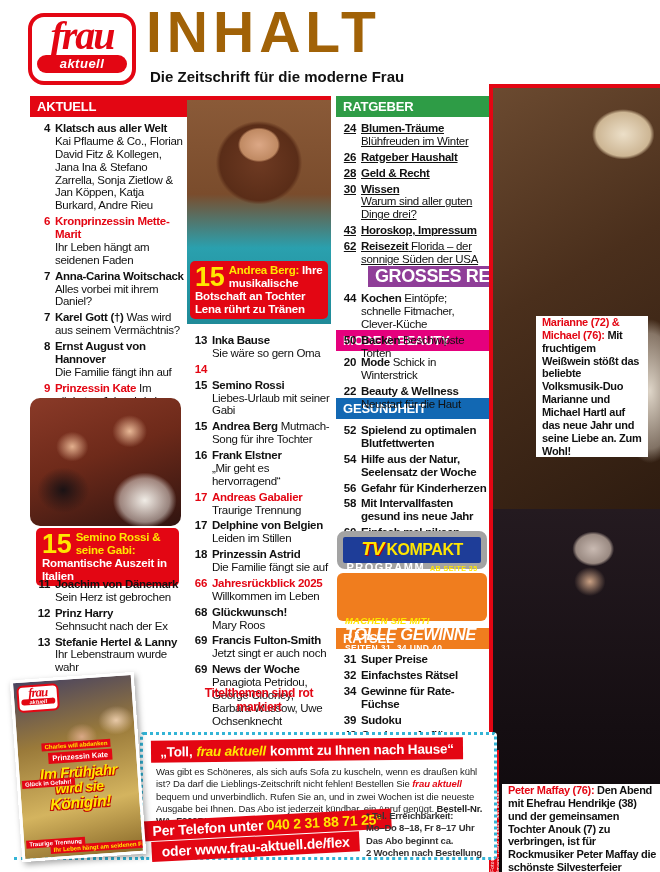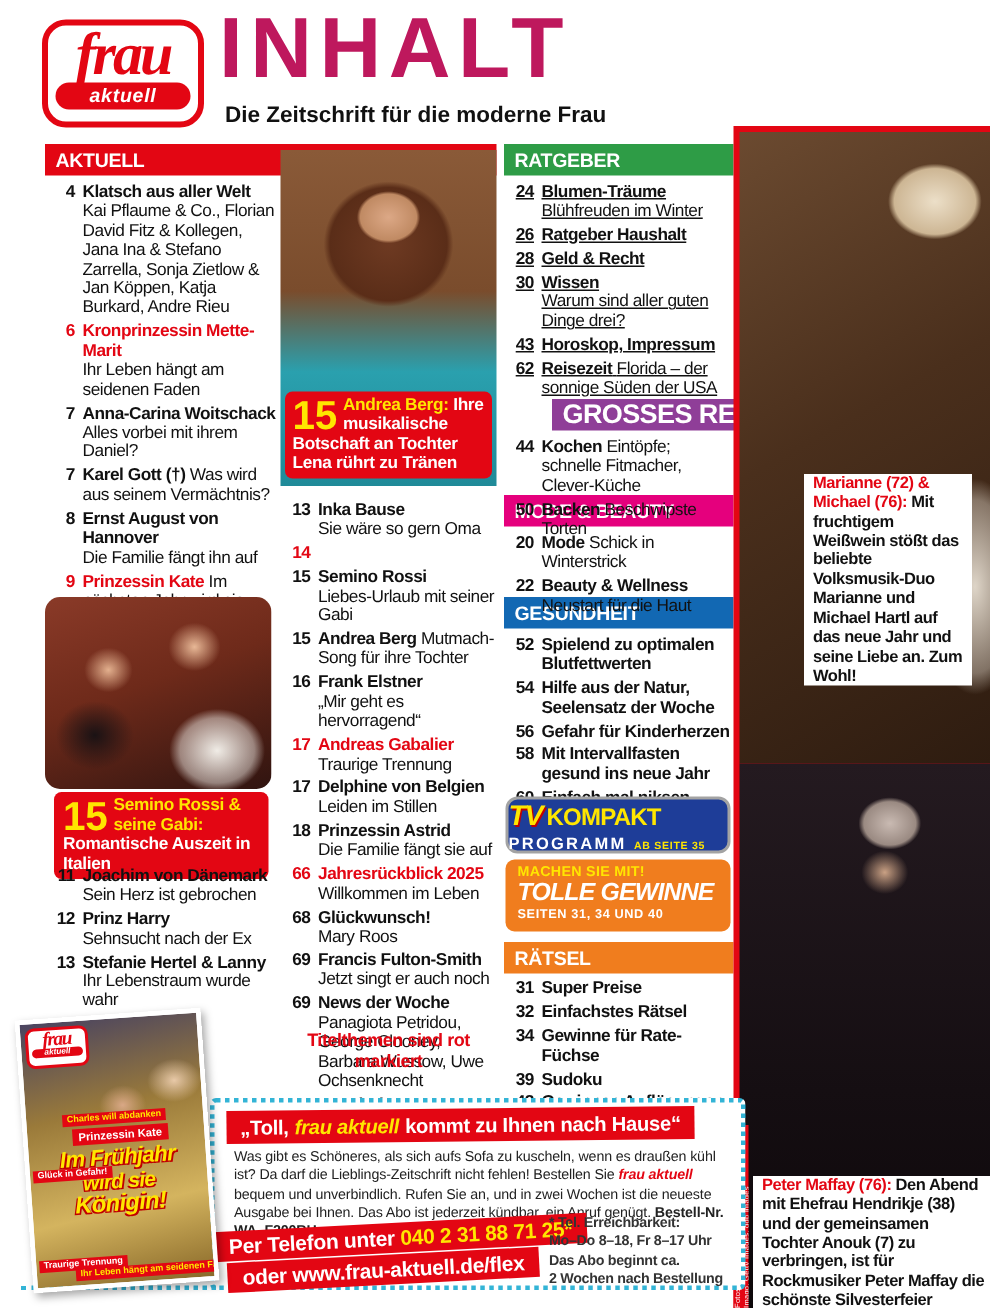--- a/index.html
+++ b/index.html
@@ -4,21 +4,21 @@
 <style>
   html,body{margin:0;padding:0;}
   body{font-family:"Liberation Sans",sans-serif;background:#fff;}
   .page{position:relative;width:660px;height:872px;overflow:hidden;background:#fff;}
   .abs{position:absolute;}
 
   
   .logo{left:28px;top:13px;width:108px;height:72px;border:4px solid #e30613;border-radius:16px;background:#fff;box-sizing:border-box;}
   .logo-frau{font-family:"Liberation Serif",serif;font-style:italic;font-weight:bold;color:#e30613;font-size:40px;line-height:0.92;text-align:center;margin-top:1px;letter-spacing:-2px;}
   .logo-akt{background:#e30613;color:#fff;border-radius:9px;font-size:13px;font-weight:bold;font-style:italic;text-align:center;margin:0 5px;padding:1px 0 2px;letter-spacing:0.5px;}
-  .inhalt{left:146px;top:4px;font-size:57px;font-weight:900;color:#be185d;letter-spacing:5px;line-height:1.0;}
+  .inhalt{left:146px;top:4px;font-size:57px;font-weight:900;color:#a16207;letter-spacing:5px;line-height:1.0;}
   .tagline{left:150px;top:68px;font-size:15px;font-weight:bold;color:#111;}
 
   
   .secbar{height:21px;color:#fff;font-weight:bold;font-size:13px;line-height:21px;padding-left:7px;letter-spacing:-0.2px;box-sizing:border-box;}
   .bar-aktuell{left:30px;top:96px;width:301px;background:#e30613;}
   .bar-ratgeber{left:336px;top:96px;width:153px;background:#2e9c46;}
   .bar-rezept{left:336px;top:266px;width:178px;background:#8f3e98;font-size:18px;letter-spacing:-0.4px;margin-left:32px;}
   .bar-mode{left:336px;top:330px;width:153px;background:#e5007d;}
   .bar-gesundheit{left:336px;top:398px;width:153px;background:#1268b3;}
   .bar-raetsel{left:336px;top:628px;width:153px;background:#f07d1e;}
@@ -56,27 +56,27 @@
   .photo-semino{left:30px;top:398px;width:151px;height:128px;border-radius:10px;
     background:
       radial-gradient(ellipse 26px 24px at 28% 38%, #e3b08e 0%, rgba(0,0,0,0) 62%),
       radial-gradient(ellipse 28px 26px at 66% 26%, #e8b896 0%, rgba(0,0,0,0) 62%),
       radial-gradient(ellipse 55px 48px at 76% 80%, #f0ece6 0%, rgba(240,236,230,0.5) 45%, rgba(0,0,0,0) 58%),
       radial-gradient(ellipse 40px 35px at 22% 72%, #1a1214 0%, rgba(0,0,0,0) 65%),
       linear-gradient(160deg,#8a3a28 0%,#6e2a1a 45%,#301410 100%);}
   .badge-semino{left:36px;top:528px;width:143px;padding:3px 6px;box-sizing:border-box;}
 
   
-  .tv-box{left:337px;top:531px;width:150px;height:38px;background:#1e3d98;border-radius:8px;border:2px solid #a3a3a3;box-sizing:border-box;text-align:left;padding-top:1px;}
+  .tv-box{left:337px;top:531px;width:150px;height:38px;background:#1e3d98;border-radius:8px;border:6px solid #a3a3a3;box-sizing:border-box;text-align:center;padding-top:1px;}
   .tv-tv{color:#ffe600;font-style:italic;font-weight:900;font-size:19px;text-shadow:1px 1px 0 #c00000;letter-spacing:-1px;}
   .tv-k{color:#ffe600;font-weight:800;font-size:16px;letter-spacing:-0.5px;margin-left:3px;}
   .tv-p{color:#fff;font-weight:bold;font-size:11px;letter-spacing:1.5px;}
   .tv-ab{color:#ffe600;font-weight:800;font-size:7px;margin-left:5px;letter-spacing:0.5px;}
   .gewinne-box{left:337px;top:573px;width:150px;height:48px;background:#f07d1e;border-radius:6px;padding:3px 0 0 8px;box-sizing:border-box;}
-  .gw1{color:#ffe600;font-weight:bold;font-size:9.5px;letter-spacing:0.2px;}
+  .gw1{color:#ffe600;font-style:italic;font-weight:bold;font-size:9.5px;letter-spacing:0.2px;margin-top:39px;}
   .gw2{color:#fff;font-style:italic;font-weight:900;font-size:16.5px;letter-spacing:-0.5px;line-height:1.05;}
   .gw3{color:#fff;font-weight:bold;font-size:8.5px;letter-spacing:0.4px;}
 
   
   .photo-frame{left:489px;top:84px;width:171px;height:788px;background:#e30613;}
   .photo-top{left:493px;top:88px;width:167px;height:421px;
     background:
       radial-gradient(ellipse 52px 42px at 78% 11%, #ecdfc8 0%, #cdb694 52%, rgba(0,0,0,0) 60%),
       radial-gradient(ellipse 55px 120px at 94% 72%, #ded5c8 0%, rgba(222,213,200,0.45) 48%, rgba(0,0,0,0) 60%),
       linear-gradient(150deg,#6b4a30 0%,#4a2f1c 45%,#2e1c10 100%);}

